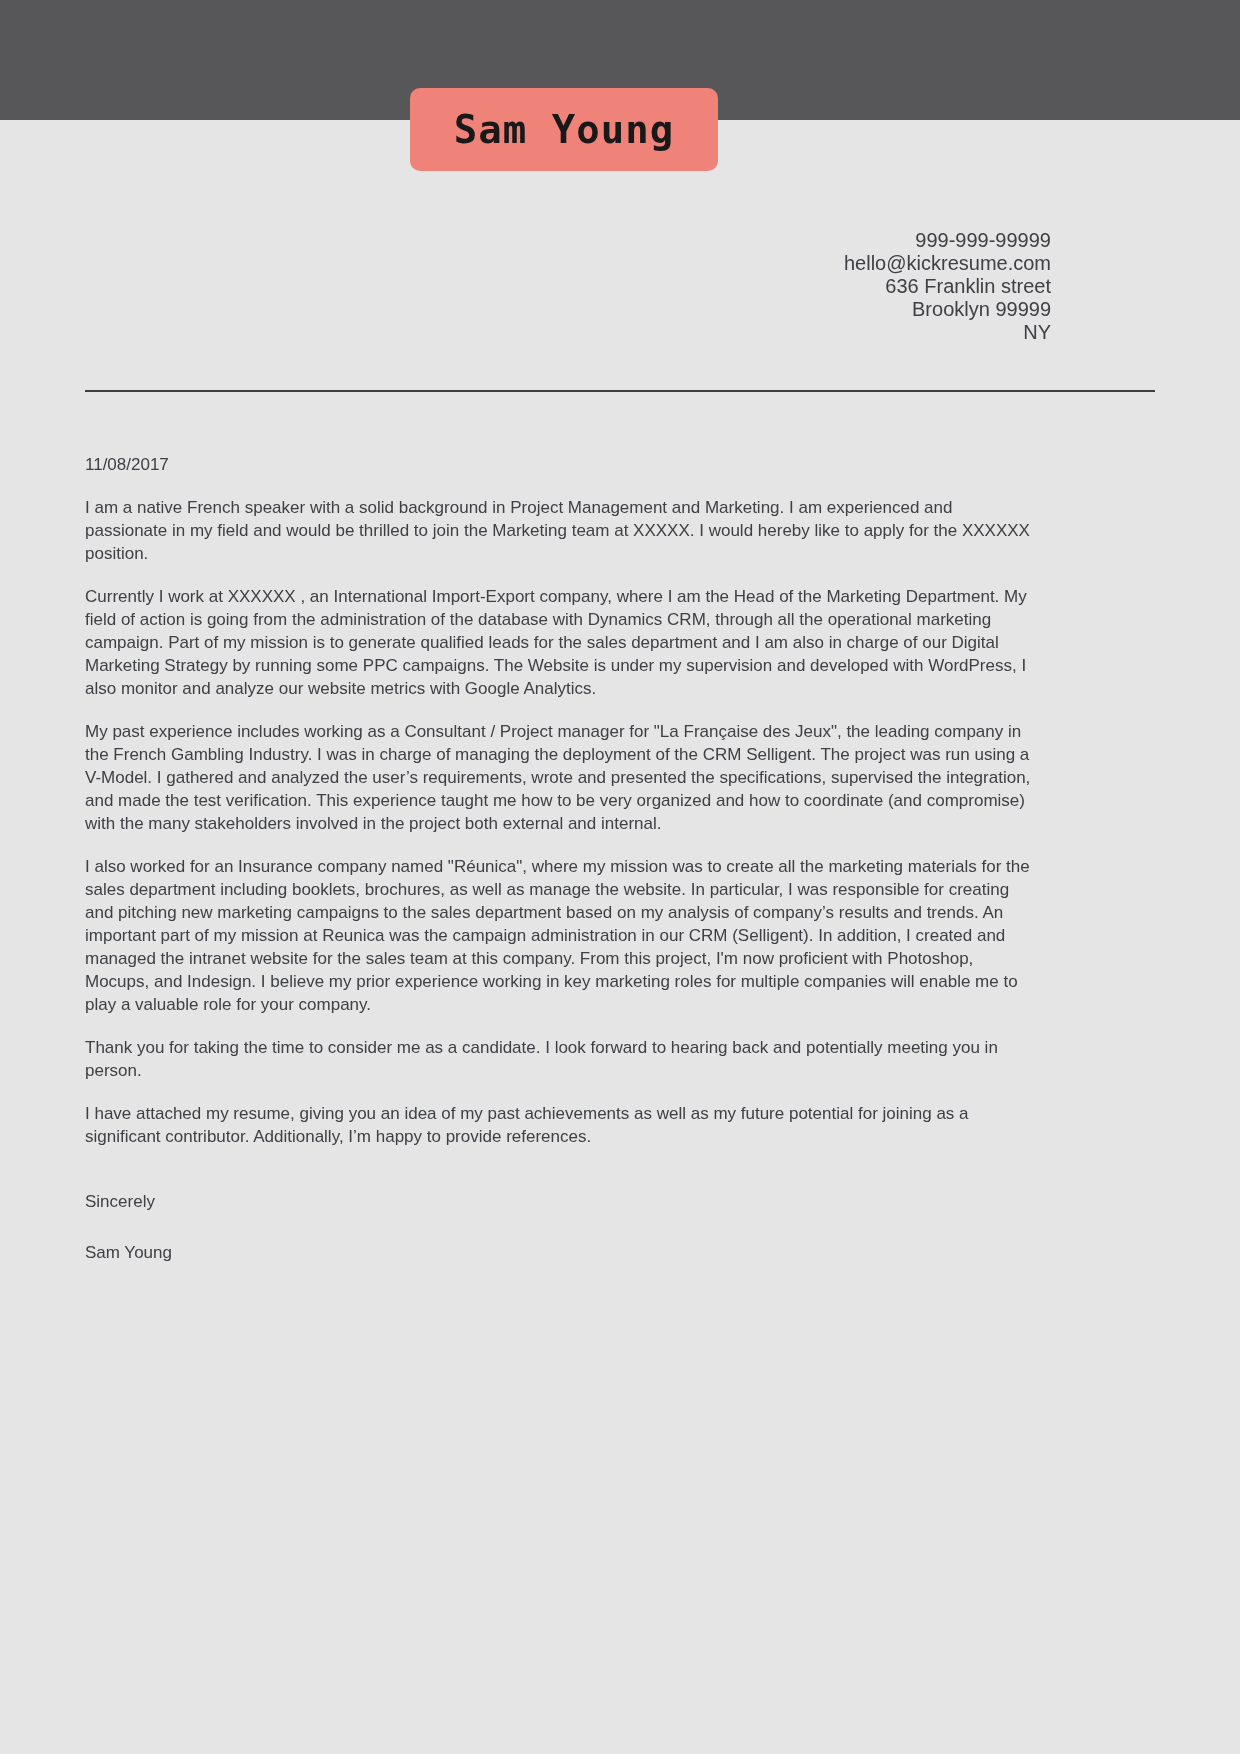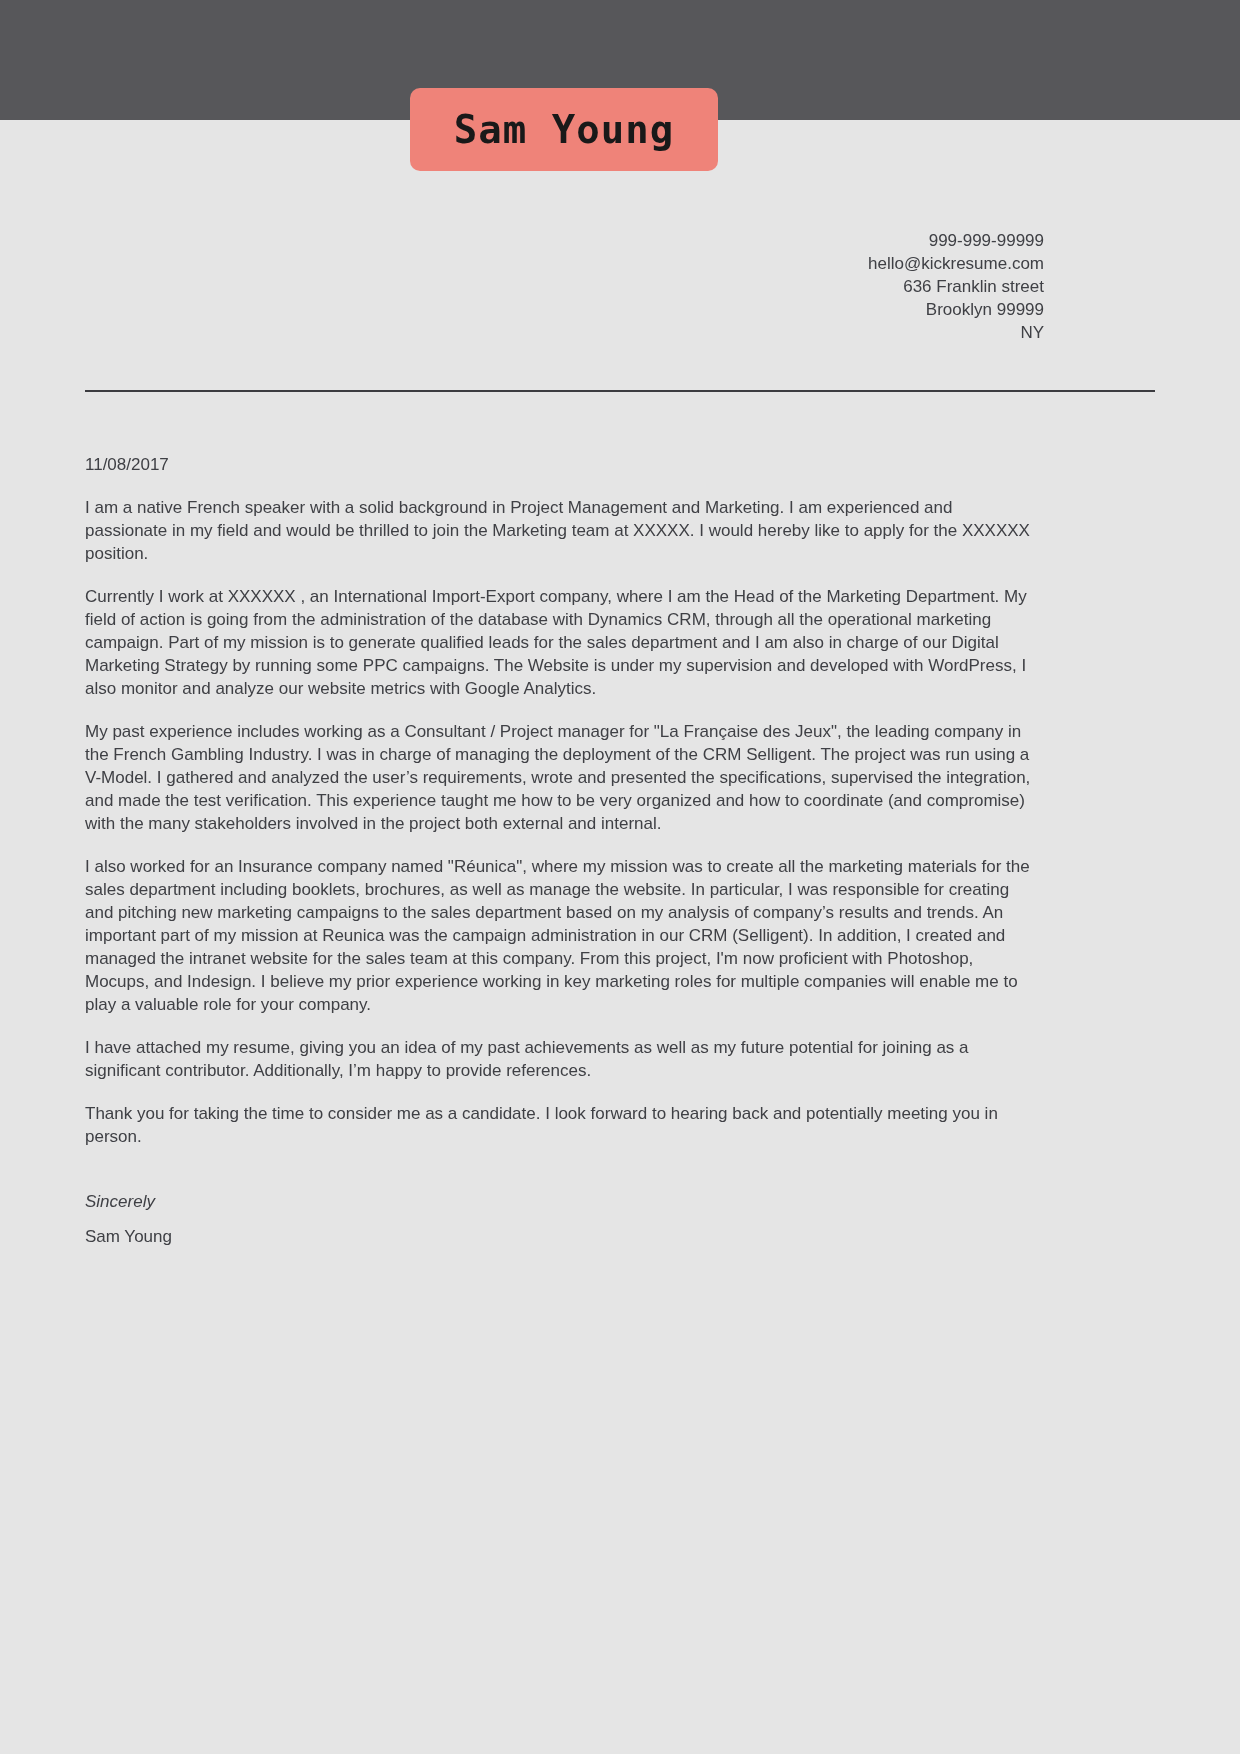--- a/index.html
+++ b/index.html
@@ -40,23 +40,23 @@
     font-family: "DejaVu Sans Mono", monospace;
     font-weight: 700;
     font-size: 39px;
     letter-spacing: 1px;
     color: #191919;
     white-space: nowrap;
   }
   .contact {
     position: absolute;
     top: 229px;
-    right: 196px;
+    right: 189px;
     text-align: right;
-    font-size: 17px;
+    font-size: 20px;
     line-height: 23px;
     color: #3f4045;
   }
   .rule {
     position: absolute;
     left: 85px;
     top: 390px;
     width: 1070px;
     height: 2px;
     background: #3c3c40;
@@ -65,21 +65,21 @@
     position: absolute;
     left: 85px;
     top: 453px;
     width: 952px;
     font-size: 17px;
     line-height: 23px;
     color: #3f4045;
   }
   .letter p { margin: 0 0 20px 0; }
   .letter .date { font-weight: 400; }
-  .letter .closing { margin-top: 42px; margin-bottom: 12px; font-style: italic; }
+  .letter .closing { margin-top: 42px; margin-bottom: 28px; }
   .letter .signature { margin-bottom: 0; }
 </style>
 </head>
 <body>
 
 <div class="page">
 
   <div class="band"></div>
 
   <div class="badge">
@@ -95,19 +95,19 @@
   </div>
 
   <div class="rule"></div>
 
   <div class="letter">
     <p class="date">11/08/2017</p>
     <p>I am a native French speaker with a solid background in Project Management and Marketing. I am experienced and passionate in my field and would be thrilled to join the Marketing team at XXXXX. I would hereby like to apply for the XXXXXX position.</p>
     <p>Currently I work at XXXXXX , an International Import-Export company, where I am the Head of the Marketing Department. My field of action is going from the administration of the database with Dynamics CRM, through all the operational marketing campaign. Part of my mission is to generate qualified leads for the sales department and I am also in charge of our Digital Marketing Strategy by running some PPC campaigns. The Website is under my supervision and developed with WordPress, I also monitor and analyze our website metrics with Google Analytics.</p>
     <p>My past experience includes working as a Consultant / Project manager for "La Française des Jeux", the leading company in the French Gambling Industry. I was in charge of managing the deployment of the CRM Selligent. The project was run using a V-Model. I gathered and analyzed the user’s requirements, wrote and presented the specifications, supervised the integration, and made the test verification. This experience taught me how to be very organized and how to coordinate (and compromise) with the many stakeholders involved in the project both external and internal.</p>
     <p>I also worked for an Insurance company named "Réunica", where my mission was to create all the marketing materials for the sales department including booklets, brochures, as well as manage the website. In particular, I was responsible for creating and pitching new marketing campaigns to the sales department based on my analysis of company’s results and trends. An important part of my mission at Reunica was the campaign administration in our CRM (Selligent). In addition, I created and managed the intranet website for the sales team at this company. From this project, I'm now proficient with Photoshop, Mocups, and Indesign. I believe my prior experience working in key marketing roles for multiple companies will enable me to play a valuable role for your company.</p>
+    <p>Thank you for taking the time to consider me as a candidate. I look forward to hearing back and potentially meeting you in person.</p>
     <p>I have attached my resume, giving you an idea of my past achievements as well as my future potential for joining as a significant contributor. Additionally, I’m happy to provide references.</p>
-    <p>Thank you for taking the time to consider me as a candidate. I look forward to hearing back and potentially meeting you in person.</p>
     <p class="closing">Sincerely</p>
     <p class="signature">Sam Young</p>
   </div>
 
 </div>
 
 </body></html>

